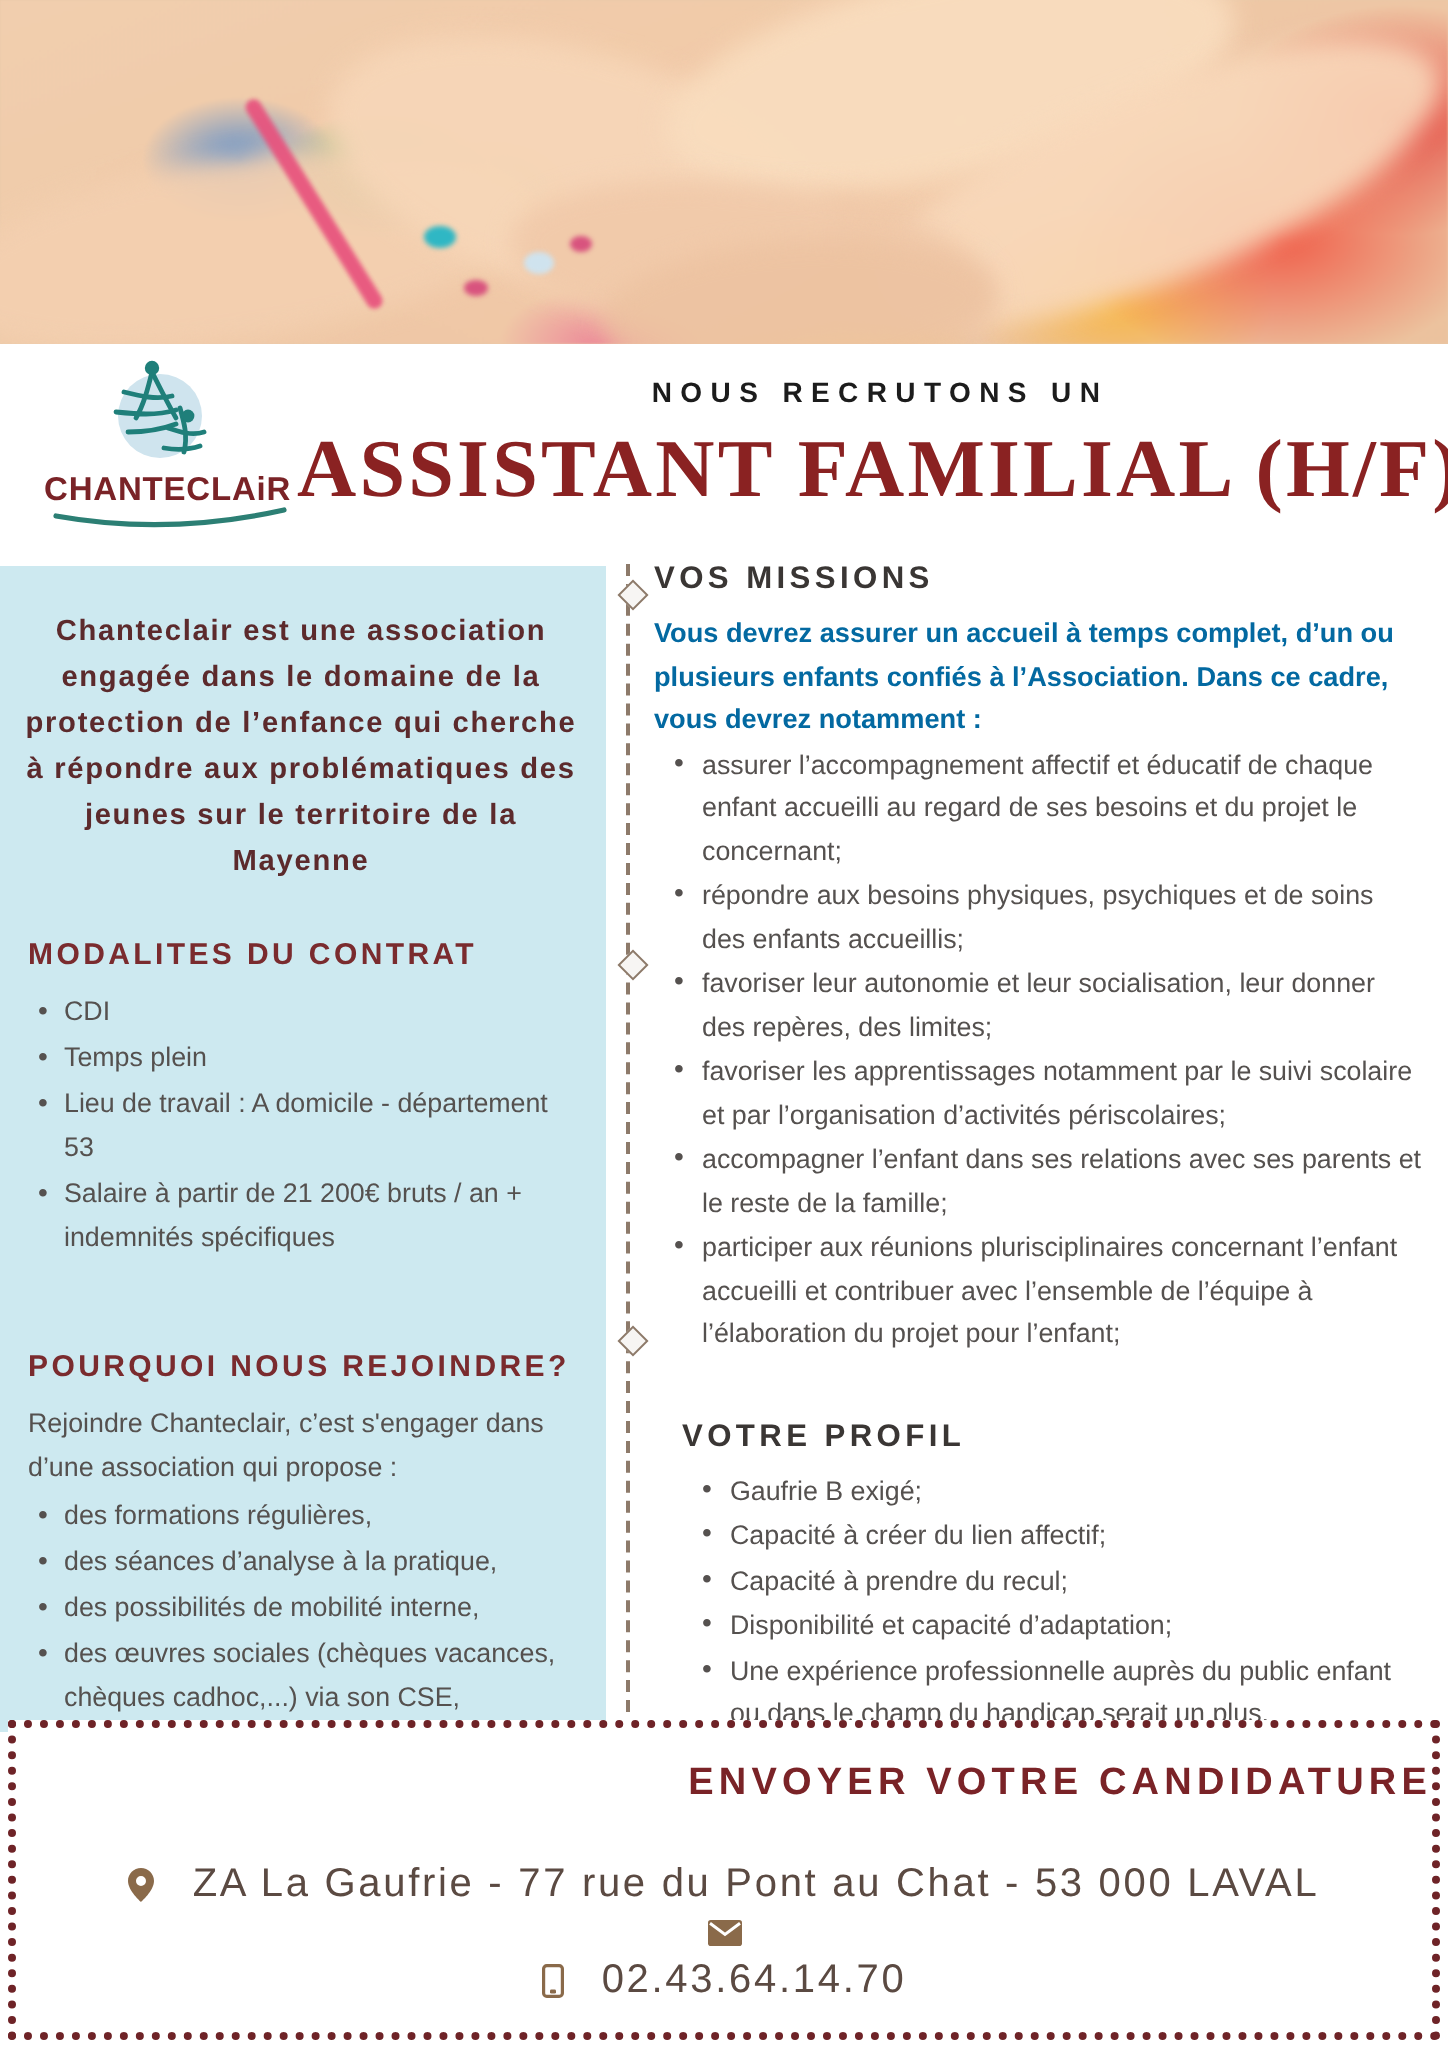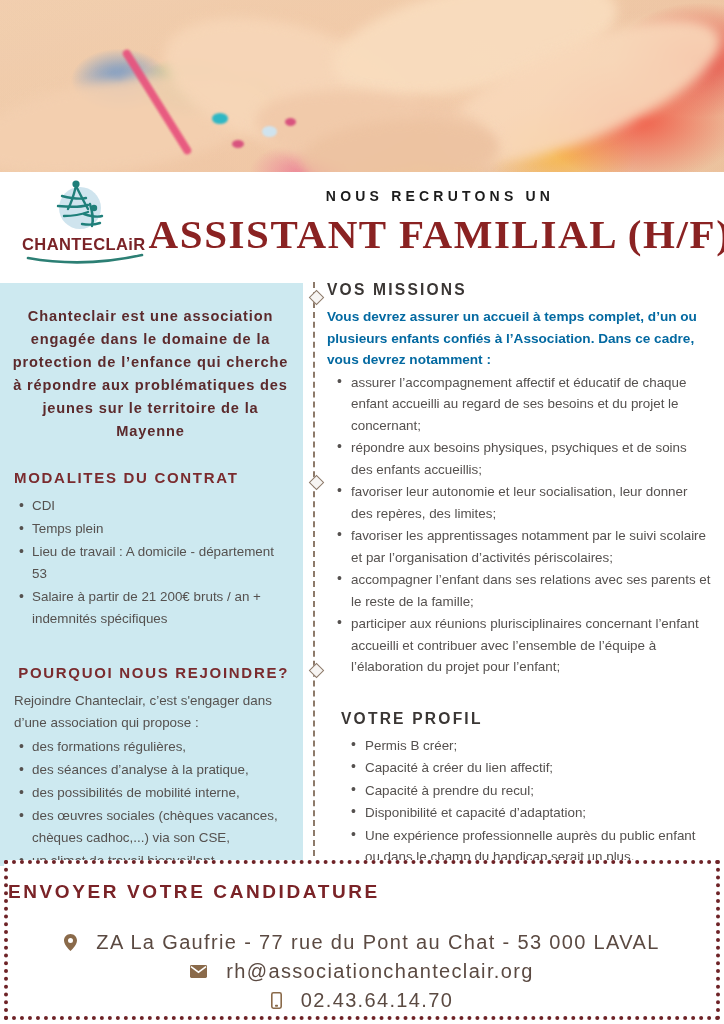--- a/index.html
+++ b/index.html
@@ -132,21 +132,21 @@
     text-align: center;
     margin: 0 0 26px 0;
   }
   .lheading {
     font-size: 15px;
     font-weight: 700;
     letter-spacing: 1.7px;
     color: #7a2b2e;
     margin: 0 0 9px 2px;
   }
-  .lheading.second { margin-top: 34px; text-align: right; }
+  .lheading.second { margin-top: 45px; }
   .ltext {
     font-size: 13.4px;
     line-height: 22px;
     color: #55514f;
     margin: 0 0 2px 2px;
   }
   ul.lbul {
     margin: 0;
     padding: 0 0 0 20px;
     list-style: none;
@@ -236,21 +236,21 @@
   ul.rbul li.strong { font-weight: 700; color: #3a3634; }
 
   
   .footer {
     position: absolute;
     left: 4px; top: 860px;
     width: 716px; height: 160px;
     box-sizing: border-box;
     border: 4px dotted #6e2327;
     background: #ffffff;
-    text-align: left;
+    text-align: right;
     padding-top: 17px;
   }
   .footer-title {
     font-size: 19px;
     font-weight: 700;
     letter-spacing: 2.6px;
     color: #7a2327;
     margin: 0 0 28px 0;
   }
   .contact-line {
@@ -352,21 +352,21 @@
     <li>assurer l’accompagnement affectif et éducatif de chaque enfant accueilli au regard de ses besoins et du projet le concernant;</li>
     <li>répondre aux besoins physiques, psychiques et de soins des enfants accueillis;</li>
     <li>favoriser leur autonomie et leur socialisation, leur donner des repères, des limites;</li>
     <li>favoriser les apprentissages notamment par le suivi scolaire et par l’organisation d’activités périscolaires;</li>
     <li>accompagner l’enfant dans ses relations avec ses parents et le reste de la famille;</li>
     <li>participer aux réunions plurisciplinaires concernant l’enfant accueilli et contribuer avec l’ensemble de l’équipe à l’élaboration du projet pour l’enfant;</li>
   </ul>
 
   <h3 class="rheading profil">VOTRE PROFIL</h3>
   <ul class="rbul profil-list">
-    <li>Permis B créer;</li>
+    <li>Gaufrie B exigé;</li>
     <li>Capacité à créer du lien affectif;</li>
     <li>Capacité à prendre du recul;</li>
     <li>Disponibilité et capacité d’adaptation;</li>
     <li>Une expérience professionnelle auprès du public enfant ou dans le champ du handicap serait un plus.</li>
   </ul>
 </div>
 
 <div class="footer">
   <div class="footer-title">ENVOYER VOTRE CANDIDATURE</div>
 
@@ -379,21 +379,20 @@
     <span>ZA La Gaufrie - 77 rue du Pont au Chat - 53 000 LAVAL</span>
   </div>
 
   <div class="contact-line">
     <span class="ico">
       <svg width="17" height="13" viewBox="0 0 17 13">
           <rect x="0" y="0" width="17" height="13" rx="1.4" fill="#8a6a4a"></rect>
           <path d="M1 1.6l7.5 5.6L16 1.6" stroke="#ffffff" stroke-width="1.5" fill="none"></path>
         </svg>
     </span>
-    <span>rh@associationchanteclair.org</span>
   </div>
 
   <div class="contact-line">
     <span class="ico">
       <svg width="11" height="17" viewBox="0 0 11 17">
           <rect x="0.8" y="0.8" width="9.4" height="15.4" rx="1.6" fill="none" stroke="#8a6a4a" stroke-width="1.6"></rect>
           <rect x="4" y="12.8" width="3" height="2" rx="0.7" fill="#8a6a4a"></rect>
         </svg>
     </span>
     <span>02.43.64.14.70</span>

